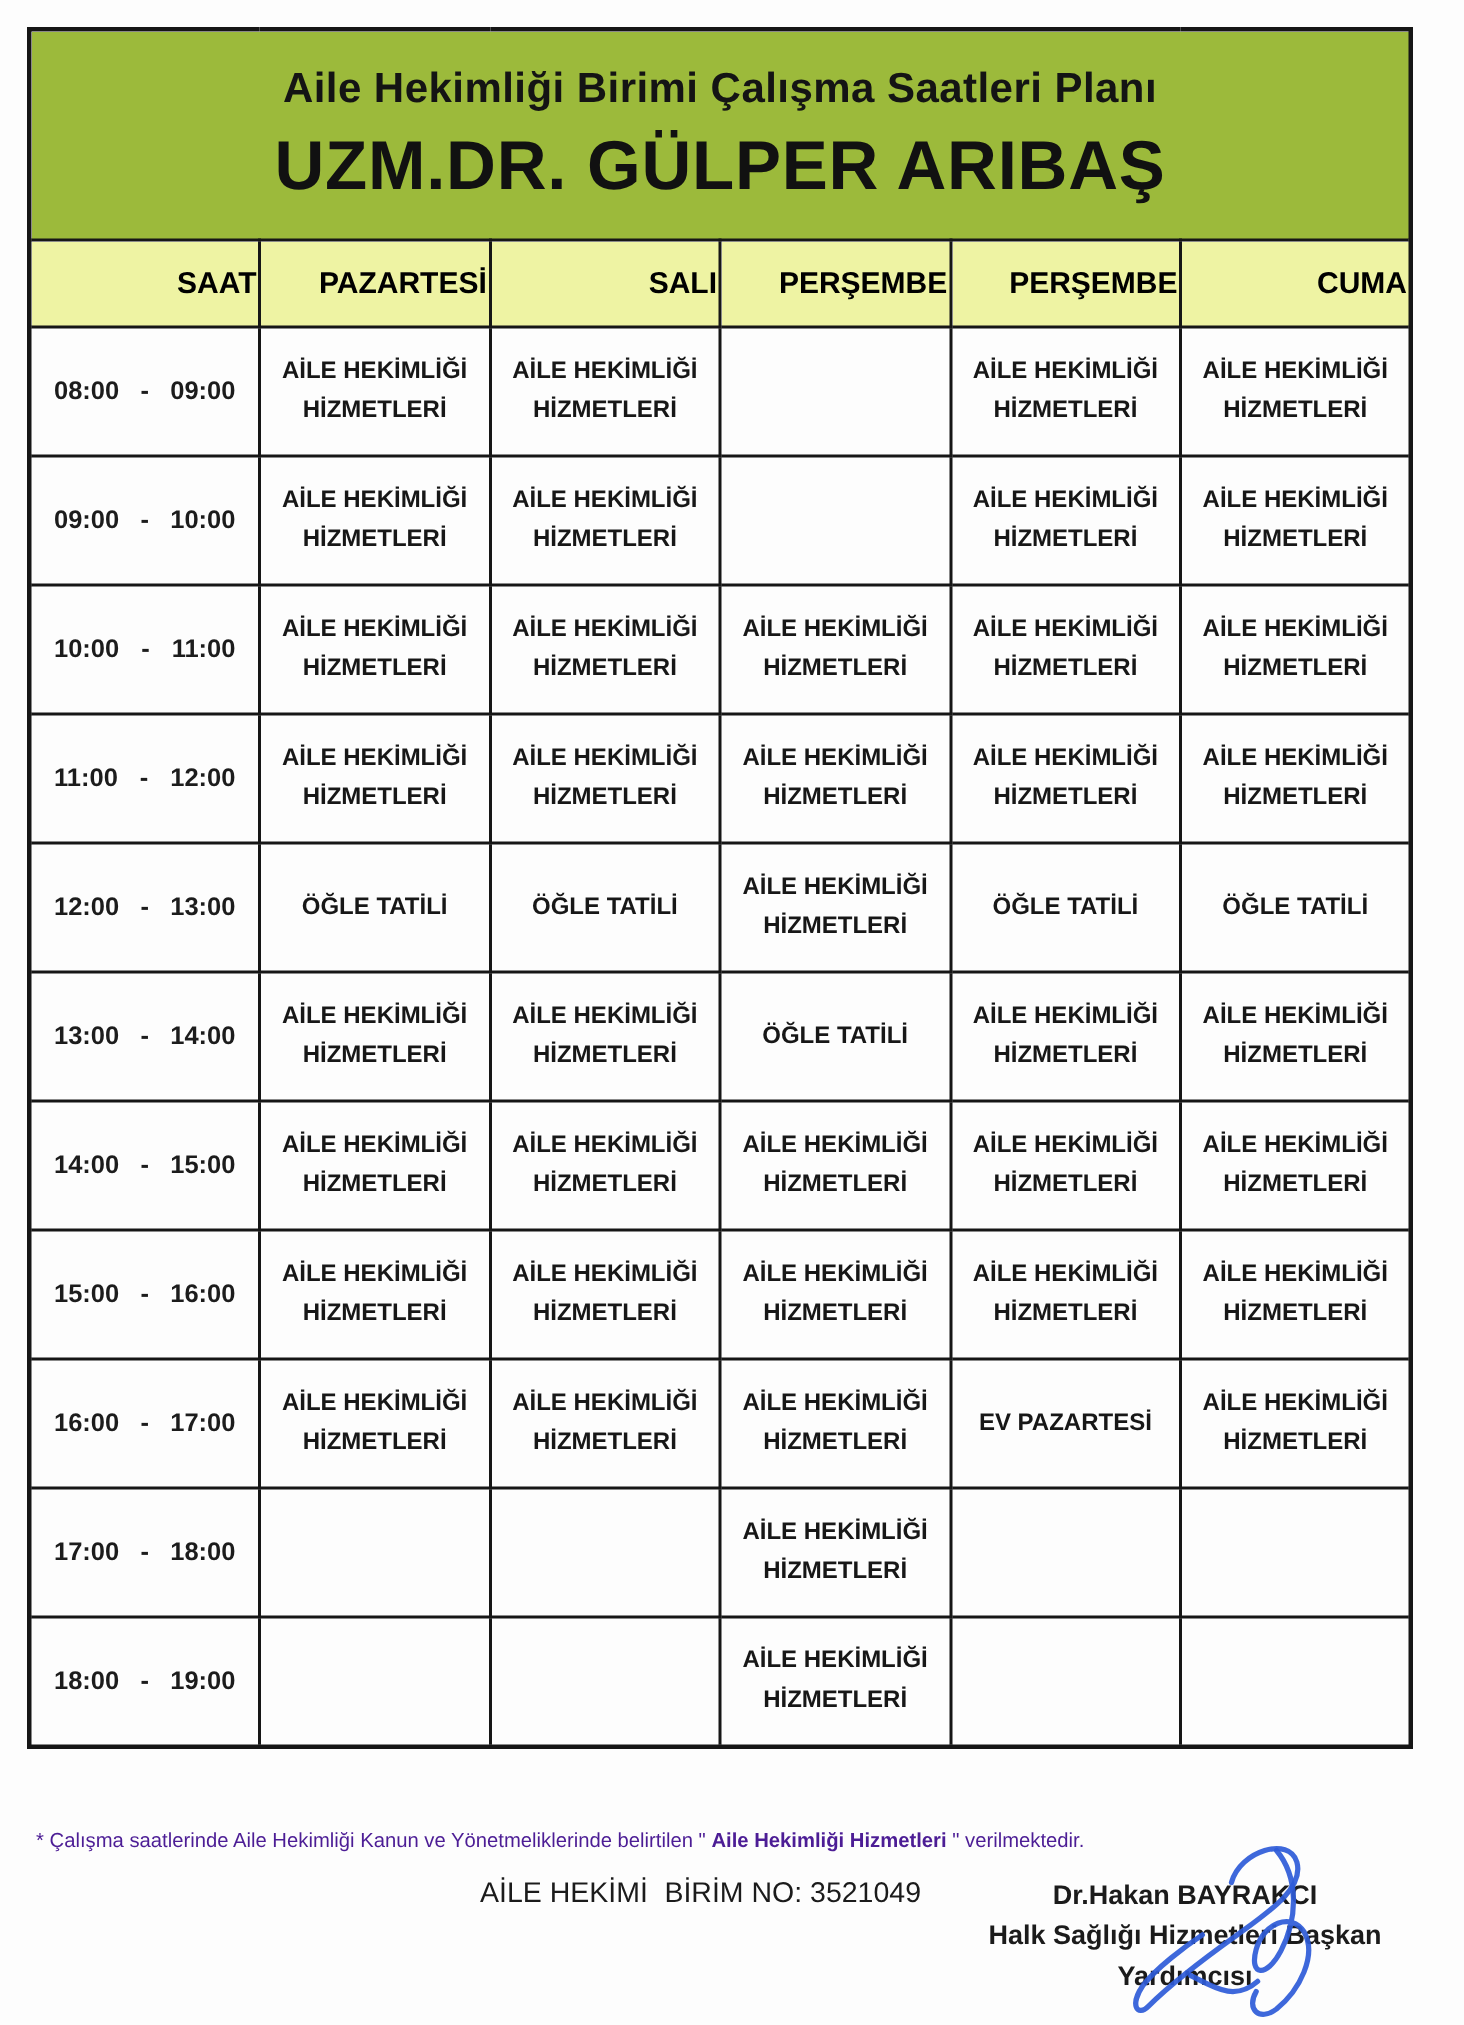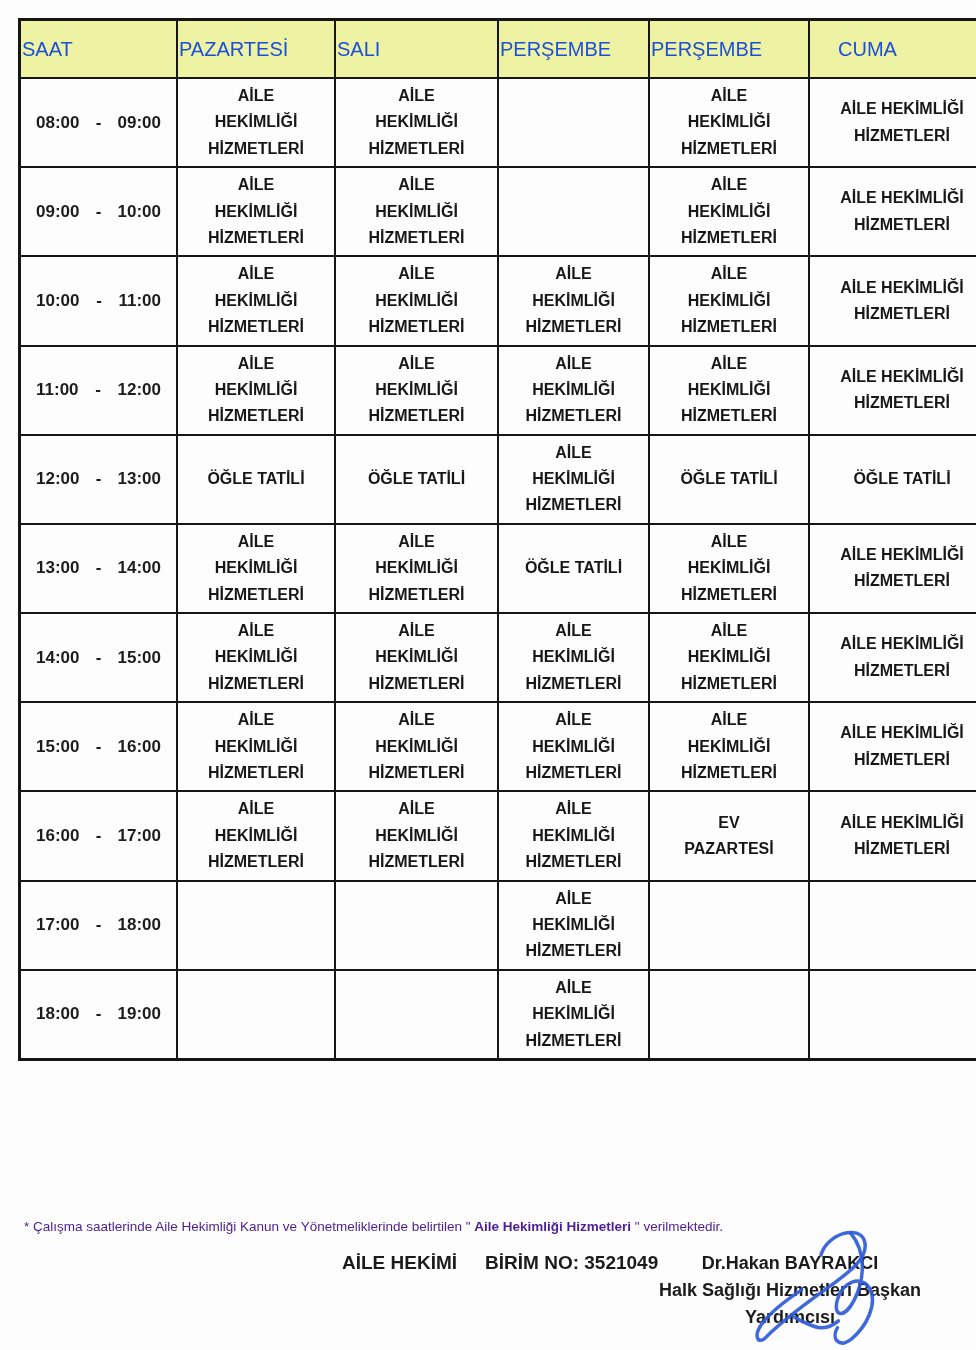--- a/index.html
+++ b/index.html
@@ -38,53 +38,53 @@
   .doctor {
     font-size: 46px; font-weight: bold;
     margin-top: 8px;
     letter-spacing: 0.5px;
     color: #111;
   }
 
   th.day-h {
     background: var(--day-header-bg, #eef3a3);
     height: 54px;
-    font-size: 20px; font-weight: normal;
-    text-align: left;
-    color: #1d4ed8;
+    font-size: 20px; font-weight: bold;
+    text-align: right;
+    color: #000000;
   }
 
   tr.data-row { height: 86px; }
 
   td.time-cell {
     padding: 0 15px;
     font-weight: bold; font-size: 17px;
     vertical-align: middle;
   }
   .time-wrap { display: flex; justify-content: space-between; align-items: center; }
 
   td.svc {
     text-align: center; vertical-align: middle;
     font-weight: bold; font-size: 16px;
     line-height: 1.65;
-    padding: 4px 24px;
+    padding: 4px 4px;
     color: #171717;
   }
 
   .footnote {
     position: absolute; left: 24px; top: 1219px;
     font-size: 13.5px; color: #4c1d95;
     white-space: pre-wrap;
   }
   .footnote b { font-size: 13.5px; }
 
   .unit-line {
-    position: absolute; left: 342px; top: 1252px;
-    display: flex; gap: 28px;
-    font-size: 19px; font-weight: bold; color: #1b1b1b;
+    position: absolute; left: 320px; top: 1252px;
+    display: flex; gap: 11px;
+    font-size: 19px; font-weight: normal; color: #1b1b1b;
   }
 
   .approver {
     position: absolute; left: 630px; top: 1250px;
     width: 320px;
     text-align: center;
     font-size: 18px; font-weight: bold;
     line-height: 27px;
     color: #1b1b1b;
   }
@@ -100,20 +100,26 @@
     stroke-width: 3.6;
     stroke-linecap: round;
     opacity: 0.92;
   }
 </style>
 </head>
 <body>
 
 <table class="schedule">
   <tbody id="schedule-body">
+    <tr>
+      <td class="title-cell" colspan="6">
+        <div class="subtitle">Aile Hekimliği Birimi Çalışma Saatleri Planı</div>
+        <div class="doctor">UZM.DR. GÜLPER ARIBAŞ</div>
+      </td>
+    </tr>
     <tr id="day-header-row">
         <th class="day-h" style="width: 153px;">SAAT</th>
         <th class="day-h" style="width: 154px;">PAZARTESİ</th>
         <th class="day-h" style="width: 159px;">SALI</th>
         <th class="day-h" style="width: 147px;">PERŞEMBE</th>
         <th class="day-h" style="width: 156px;">PERŞEMBE</th>
         <th class="day-h" style="width: 155px; padding-left: 28px;">CUMA</th>
       </tr>
   <tr class="data-row">
         <td class="time-cell">

